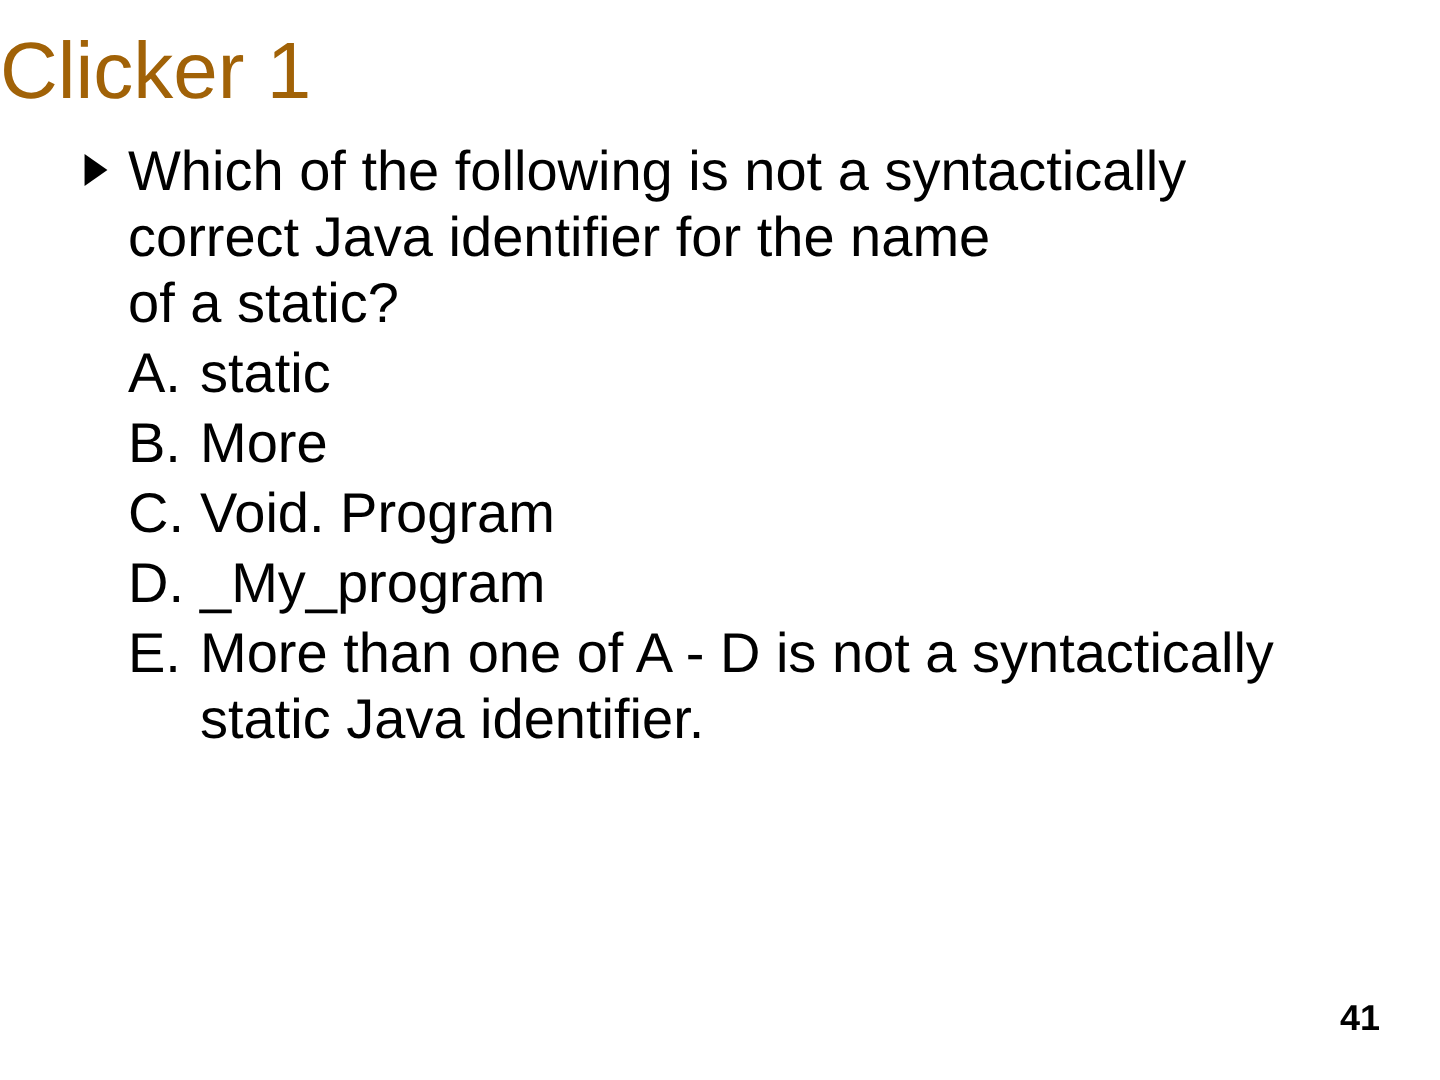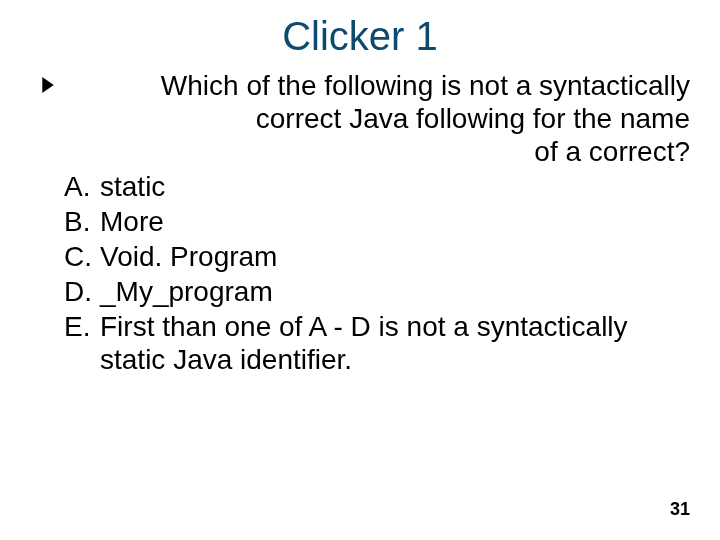--- a/index.html
+++ b/index.html
@@ -12,39 +12,38 @@
     overflow: hidden;
     position: relative;
   }
   .slide {
     width: 720px;
     height: 540px;
     position: relative;
     box-sizing: border-box;
   }
   .title {
-    text-align: center;
-    color: #0c4a6e;
+    text-align: left;
+    color: #a16207;
     font-size: 40px;
     font-weight: 400;
     padding-top: 14px;
     padding-bottom: 10px;
     font-family: Arial, Helvetica, sans-serif;
   }
   .body {
     padding-left: 42px;
     padding-right: 30px;
     color: #000000;
     font-size: 28px;
     line-height: 1.18;
   }
   .bullet-row {
     display: flex;
     align-items: flex-start;
-    text-align: right;
   }
   .bullet-icon {
     flex: 0 0 auto;
     width: 22px;
     display: flex;
     align-items: flex-start;
     justify-content: flex-start;
     padding-top: 8px;
   }
   .bullet-icon svg {
@@ -88,22 +87,22 @@
   <div class="body">
 
     <div class="bullet-row">
       <div class="bullet-icon">
         <svg viewBox="0 0 10 14">
             <polygon points="0,0 10,7 0,14" fill="#000"></polygon>
           </svg>
       </div>
       <div class="bullet-text">
         <div>Which of the following is not a syntactically</div>
-        <div>correct Java following for the name</div>
-        <div>of a correct?</div>
+        <div>correct Java identifier for the name</div>
+        <div>of a static?</div>
       </div>
     </div>
 
     <div class="opt">
       <div class="opt-row">
         <div class="opt-label">A.</div>
         <div class="opt-text">static</div>
       </div>
     </div>
 
@@ -125,22 +124,22 @@
       <div class="opt-row">
         <div class="opt-label">D.</div>
         <div class="opt-text">_My_program</div>
       </div>
     </div>
 
     <div class="opt">
       <div class="opt-row">
         <div class="opt-label">E.</div>
         <div class="opt-text">
-          <div>First than one of A - D is not a syntactically</div>
+          <div>More than one of A - D is not a syntactically</div>
           <div>static Java identifier.</div>
         </div>
       </div>
     </div>
 
   </div>
 
-  <div class="page-num">31</div>
+  <div class="page-num">41</div>
 </div>
 
 </body></html>

